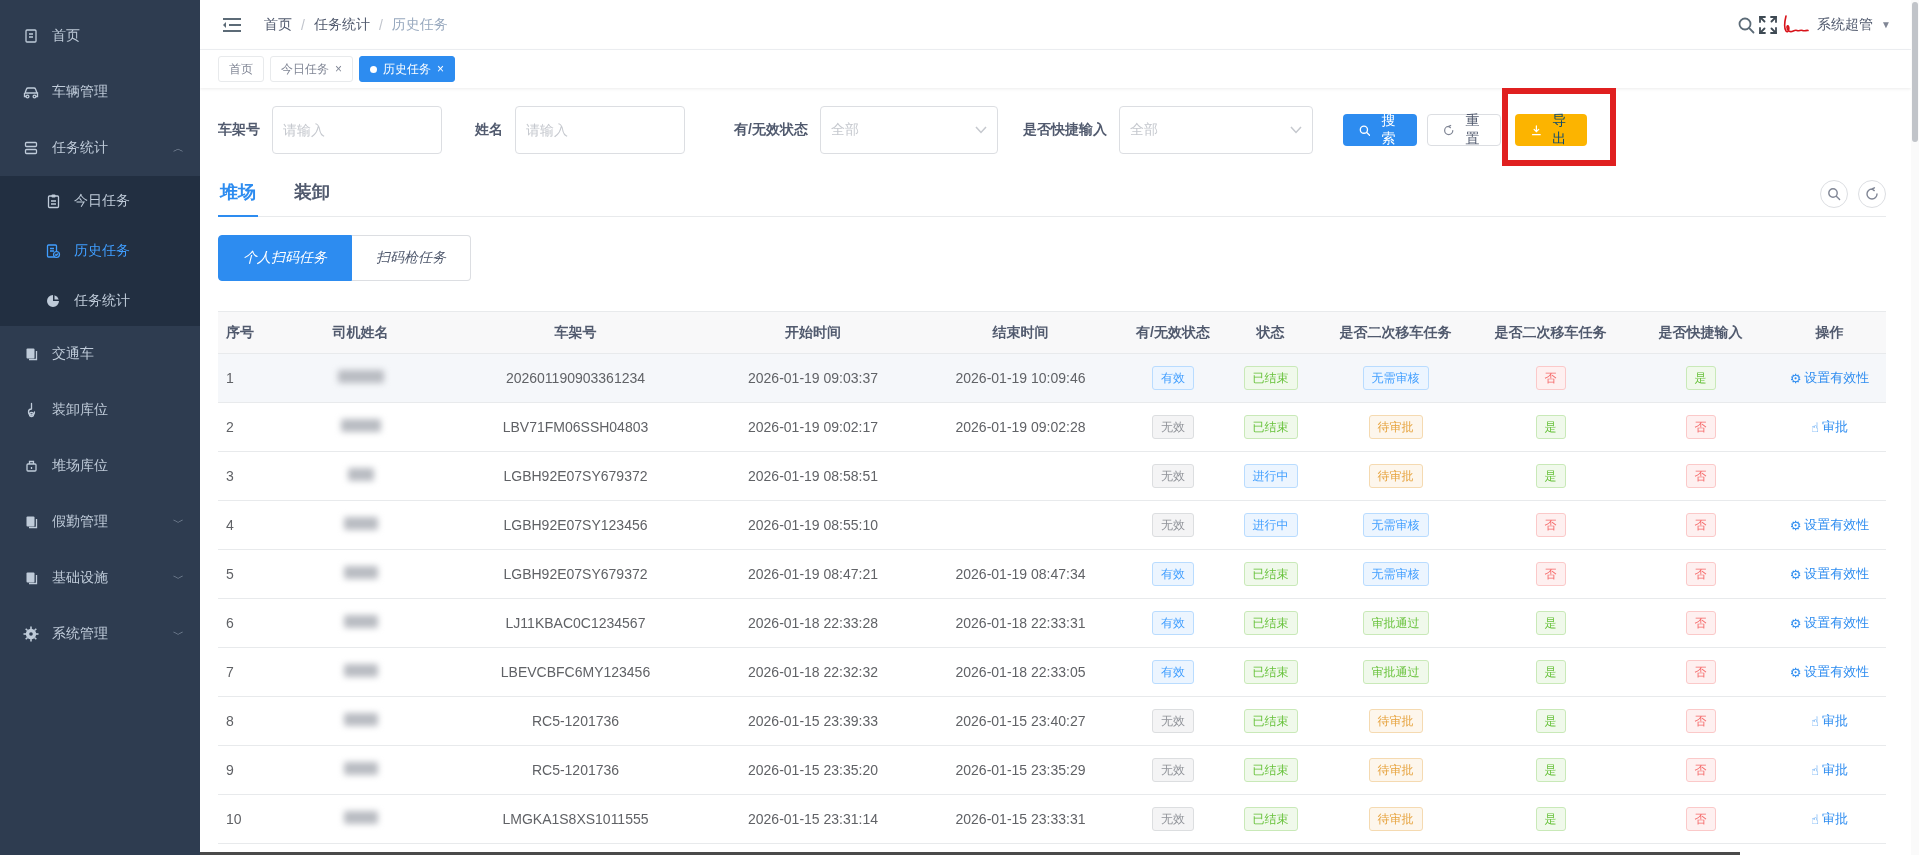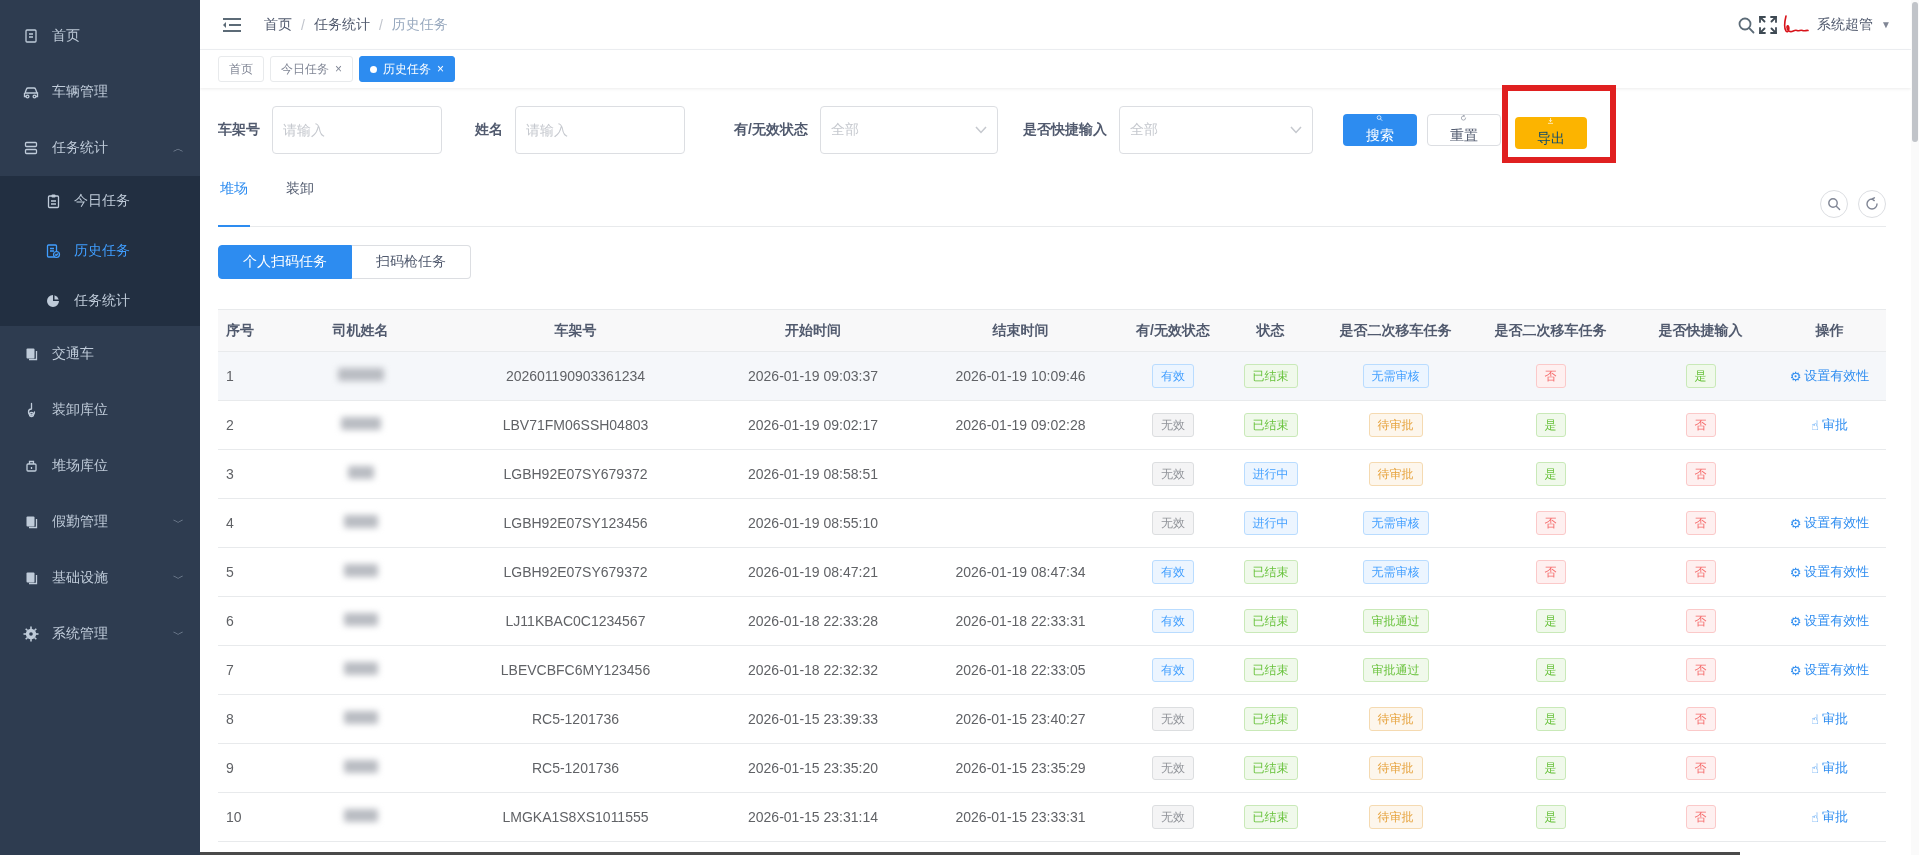--- a/index.html
+++ b/index.html
@@ -44,38 +44,38 @@
 
   .content { padding:18px 25px 0 18px; position:relative; }
 
   
   .filter-row { display:flex; align-items:center; }
   .f-label { font-size:14px; color:#515a6e; font-weight:600; margin-right:12px; white-space:nowrap; }
   .f-input, .f-select { height:48px; border:1px solid #dcdee2; border-radius:4px; padding:0 10px; font-size:14px; color:#515a6e; background:#fff; font-family:inherit; }
   .f-input::placeholder { color:#c5c8ce; }
   .f-select { display:flex; align-items:center; justify-content:space-between; color:#c5c8ce; cursor:pointer; }
   .f-group { display:flex; align-items:center; }
-  .btn { height:32px; border-radius:4px; border:1px solid transparent; font-size:14px; display:inline-flex; align-items:center; justify-content:center; gap:6px; cursor:pointer; padding:0 15px; font-family:inherit;flex-direction:column; }
+  .btn { height:32px; border-radius:4px; border:1px solid transparent; font-size:14px; display:inline-flex; align-items:center; justify-content:center; gap:6px; cursor:pointer; padding:0 15px; font-family:inherit; }
   .btn-primary { background:#2d8cf0; color:#fff; }
   .btn-default { background:#fff; border-color:#dcdee2; color:#515a6e; }
   .btn-export { background:#fcb400; color:#0c4a6e; position:relative; }
   .export-wrap { position:relative; margin-left:14px; }
   .red-annotation { position:absolute; left:-13px; top:-26px; width:114px; height:78px; border:6px solid #e02020; pointer-events:none; z-index:9; }
 
   
   .view-tabs { margin-top:26px; border-bottom:1px solid #e8eaec; display:flex; align-items:flex-end; position:relative; }
-  .vtab { padding:0 2px 28px 2px; margin-right:34px; font-size:14px; color:#515a6e; cursor:pointer; position:relative; font-weight:400; }
+  .vtab { padding:0 2px 12px 2px; margin-right:34px; font-size:18px; color:#515a6e; cursor:pointer; position:relative; font-weight:700; }
   .vtab.active { color:#2d8cf0; }
   .vtab.active::after { content:""; position:absolute; left:0; right:0; bottom:-1px; height:2px; background:#2d8cf0; }
   .vt-right { margin-left:auto; display:flex; gap:10px; padding-bottom:8px; }
   .circle-btn { width:28px; height:28px; border-radius:50%; border:1px solid #dcdee2; background:#fff; display:flex; align-items:center; justify-content:center; color:#808695; cursor:pointer; }
 
   
   .mode-group { margin-top:18px; display:inline-flex; }
-  .mode-btn { height:34px; padding:16px 24px; font-size:14px; display:flex; align-items:center; cursor:pointer; border:1px solid #dcdee2; background:#fff; color:#515a6e; }
+  .mode-btn { height:46px; padding:16px 24px; font-size:14px; display:flex; align-items:center; cursor:pointer; border:1px solid #dcdee2; background:#fff; color:#515a6e;font-style:italic; }
   .mode-btn.active { background:#2d8cf0; border-color:#2d8cf0; color:#fff; }
   .mode-btn:first-child { border-radius:4px 0 0 4px; }
   .mode-btn:last-child { border-radius:0 4px 4px 0; border-left:none; }
 
   
   table { margin-top:30px; width:100%; border-collapse:collapse; table-layout:fixed; }
   thead th { height:42px; background:#f8f8f9; color:#515a6e; font-size:14px; font-weight:bold; border-top:1px solid #e8eaec; border-bottom:1px solid #e8eaec; text-align:center; }
   thead th:first-child { text-align:left; padding-left:8px; }
   tbody td { height:49px; border-bottom:1px solid #e8eaec; font-size:14px; color:#606266; text-align:center; }
   tbody td:first-child { text-align:left; padding-left:8px; }

